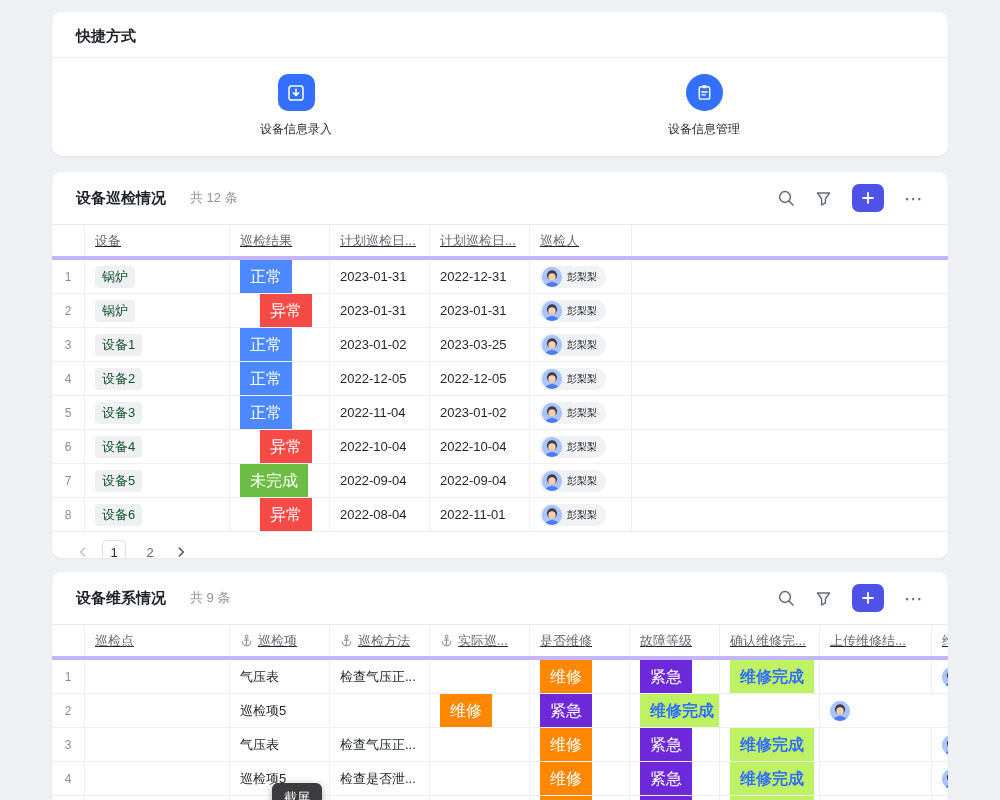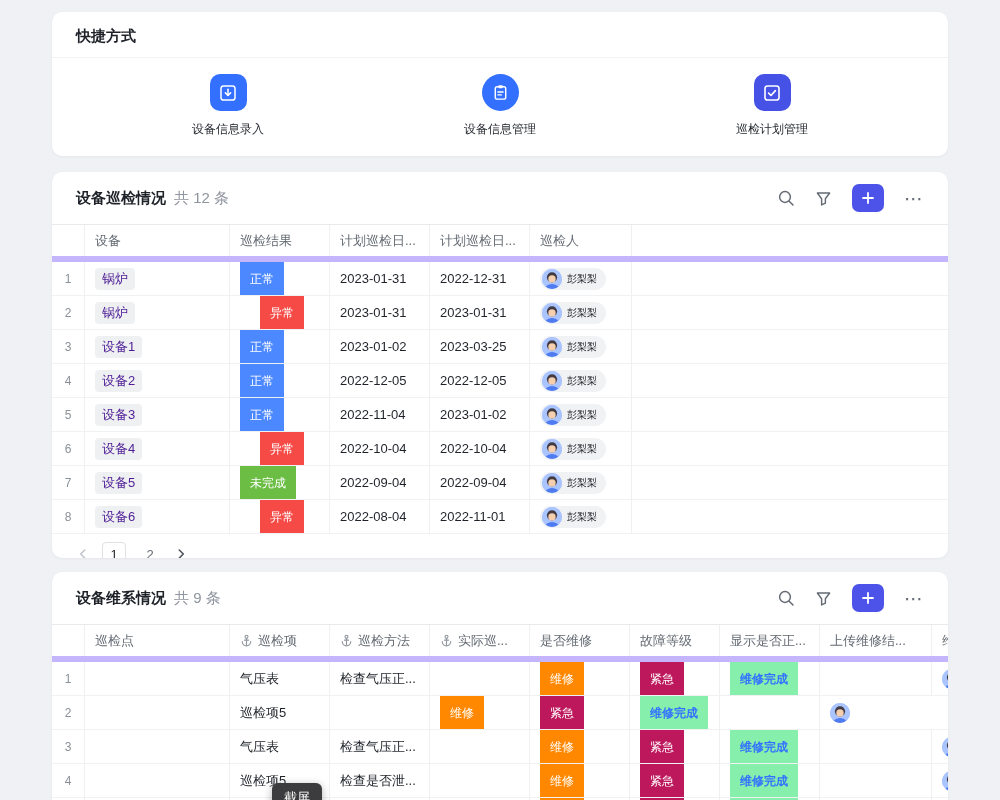--- a/index.html
+++ b/index.html
@@ -22,45 +22,45 @@
   .card-title-row h2,.table-header h2{margin:0;font-size:15px;font-weight:700;color:#1f2329;display:inline;}
   .shortcut-row{display:flex;padding:16px 40px 0 40px;}
   .shortcut{flex:1;display:flex;flex-direction:column;align-items:center;cursor:pointer;}
   .sc-icon{width:37px;height:37px;display:flex;align-items:center;justify-content:center;}
   .sc-icon.sq{border-radius:10px;}
   .sc-icon.ci{border-radius:50%;}
   .sc-label{margin-top:10px;font-size:12px;color:#1f2329;}
 
   
   .table-header{height:52px;display:flex;align-items:center;padding:0 24px;box-sizing:border-box;}
-  .count{font-size:15px;color:#8f959e;margin-left:8px;flex:1;}
+  .count{font-size:13px;color:#8f959e;margin-left:24px;flex:1;}
   .toolbar{display:flex;align-items:center;gap:20px;}
   .tb-icon{display:flex;align-items:center;justify-content:center;cursor:pointer;}
   .add-btn{width:32px;height:28px;border-radius:7px;background:#4d53e8;display:flex;align-items:center;justify-content:center;cursor:pointer;}
   .more-dots{font-size:19px;color:#646a73;line-height:1;cursor:pointer;letter-spacing:1px;}
 
   .grid-row{display:grid;align-items:stretch;}
   .t1{grid-template-columns:33px 145px 100px 100px 100px 102px 1fr;}
   .t2{grid-template-columns:33px 145px 100px 100px 100px 100px 90px 100px 112px 1fr;}
-  .thead{height:31px;border-top:1px solid #e8eaed;border-bottom:6px solid #c4b5fd;}
+  .thead{height:31px;border-top:1px solid #e8eaed;border-bottom:4px solid #c4b5fd;text-decoration:underline;}
   .trow{height:33px;border-bottom:1px solid #f0f1f3;}
   .td,.th{display:flex;align-items:center;padding:0 6px 0 10px;border-right:1px solid #eef0f2;overflow:hidden;white-space:nowrap;box-sizing:border-box;}
   .th{font-size:13px;color:#646a73;font-weight:400;gap:5px;}
   .td{font-size:13px;color:#1f2329;}
   .td.filler,.th.filler{border-right:none;}
   .td.num,.th.num{justify-content:center;padding:0;color:#8a9097;font-size:12px;}
 
-  .chip{background:#eff0f2;border-radius:4px;padding:2px 7px;font-size:13px;color:#4c1d95;}
-  .pill{display:inline-flex;align-items:center;padding:11px 10px;border-radius:3px;font-size:12px;line-height:16px;color:#fff;}
+  .chip{background:#eff0f2;border-radius:4px;padding:2px 7px;font-size:13px;color:#14532d;}
+  .pill{display:inline-flex;align-items:center;padding:11px 10px;border-radius:3px;font-size:16px;line-height:16px;color:#fff;}
   .pill-blue{background:#4c88ff;}
   .pill-red{background:#f54a45;margin-left:20px;}
   .pill-green{background:#6bbd44;}
   .pill-orange{background:#ff8800;}
-  .pill-amber{background:#be185d;}
-  .pill-lightblue{background:#86efac;color:#3370ff;font-weight:700;}
+  .pill-amber{background:#6d28d9;}
+  .pill-lightblue{background:#bef264;color:#3370ff;font-weight:700;}
 
   .person-chip{display:inline-flex;align-items:center;gap:5px;background:#f1f2f4;border-radius:11px;padding:1px 9px 1px 2px;font-size:10px;}
   .avatar{width:20px;height:20px;border-radius:50%;overflow:hidden;background:#aac4ff;flex:none;display:block;}
 
   .pagination{display:flex;align-items:center;gap:12px;padding:8px 24px;}
   .page-btn{width:24px;height:24px;display:flex;align-items:center;justify-content:center;font-size:13px;color:#646a73;cursor:pointer;border-radius:4px;}
   .page-btn.current{border:1px solid #dee0e3;background:#fff;color:#1f2329;box-sizing:border-box;}
   .chev{display:flex;align-items:center;cursor:pointer;}
 
   .tooltip-dark{
@@ -92,29 +92,20 @@
       <div class="shortcut">
         <div class="sc-icon ci" style="background:#3370ff">
           <svg width="19" height="19" viewBox="0 0 20 20" fill="none" stroke="#fff" stroke-width="1.5" stroke-linecap="round" stroke-linejoin="round">
             <rect x="4.5" y="4" width="11" height="13" rx="2"></rect>
               <rect x="7.6" y="2.3" width="4.8" height="3.2" rx="1" fill="#fff" stroke="none"></rect>
               <path d="M7.3 9.5 h5.4"></path>
               <path d="M7.3 12.5 h3.6"></path>
           </svg>
         </div>
         <div class="sc-label">设备信息管理</div>
-      </div>
-      <div class="shortcut">
-        <div class="sc-icon sq" style="background:#4651e5">
-          <svg width="20" height="20" viewBox="0 0 20 20" fill="none" stroke="#fff" stroke-width="1.6" stroke-linecap="round" stroke-linejoin="round">
-            <rect x="3" y="3" width="14" height="14" rx="2.6"></rect>
-              <path d="M6.6 10.1 L9 12.5 L13.4 7.6"></path>
-          </svg>
-        </div>
-        <div class="sc-label">巡检计划管理</div>
       </div>
     </div>
   </section>
 
   <section class="card" id="card-inspection">
     <div class="table-header">
       <h2>设备巡检情况</h2>
       <span class="count">共 12 条</span>
       <div class="toolbar">
         <span class="tb-icon">
@@ -409,21 +400,21 @@
         <svg width="13" height="13" viewBox="0 0 14 14" fill="none" stroke="#8f959e" stroke-width="1.2" stroke-linecap="round">
             <circle cx="7" cy="3" r="1.6"></circle>
             <path d="M7 4.6 V11.6"></path>
             <path d="M2.4 8.2 a4.6 4.6 0 0 0 9.2 0"></path>
             <path d="M4.8 6.6 H9.2"></path>
           </svg>
         <span>实际巡...</span>
       </div>
       <div class="th">是否维修</div>
       <div class="th">故障等级</div>
-      <div class="th">显示是否正...</div>
+      <div class="th">确认维修完...</div>
       <div class="th">上传维修结...</div>
       <div class="th filler">维...</div>
     </div>
 
     <div>
   <div class="grid-row t2 trow">
     <div class="td num">1</div>
     <div class="td"></div>
     <div class="td">气压表</div>
     <div class="td">检查气压正...</div>

